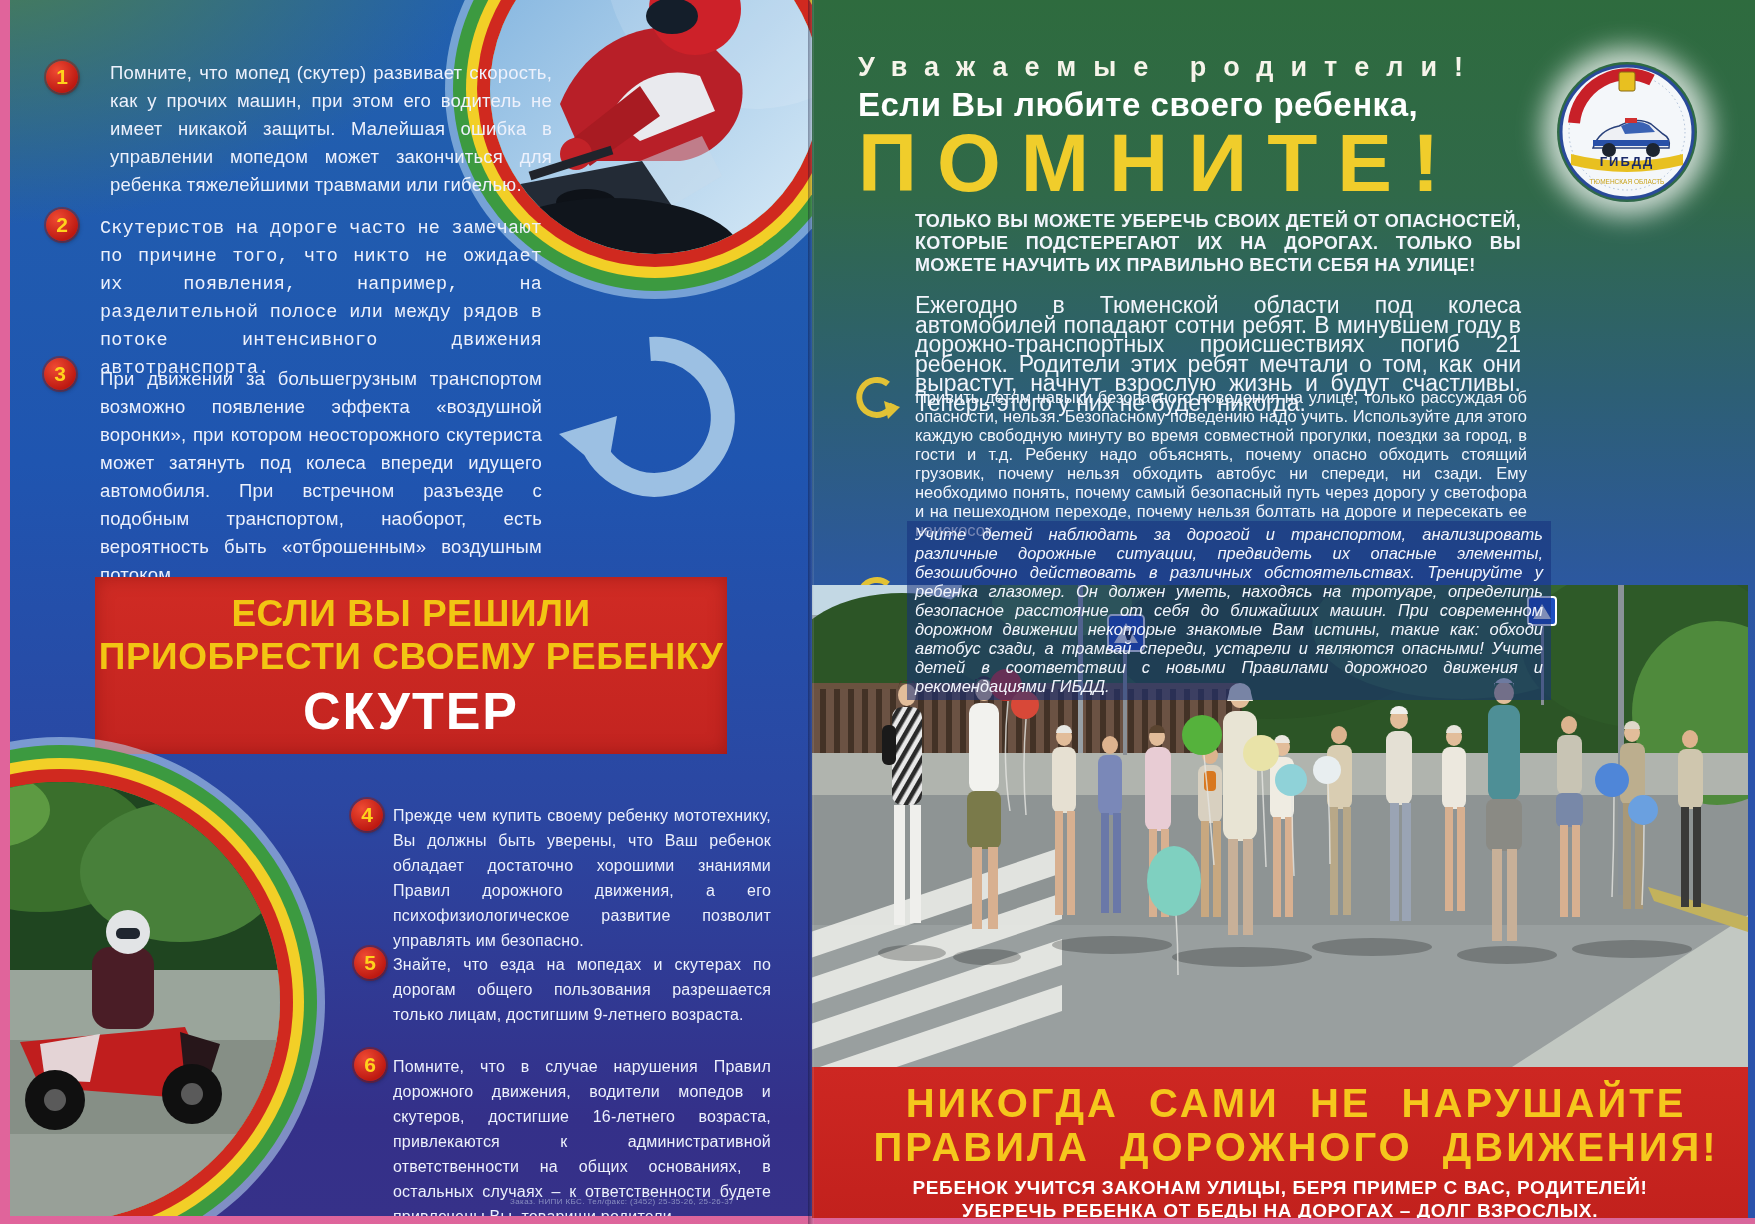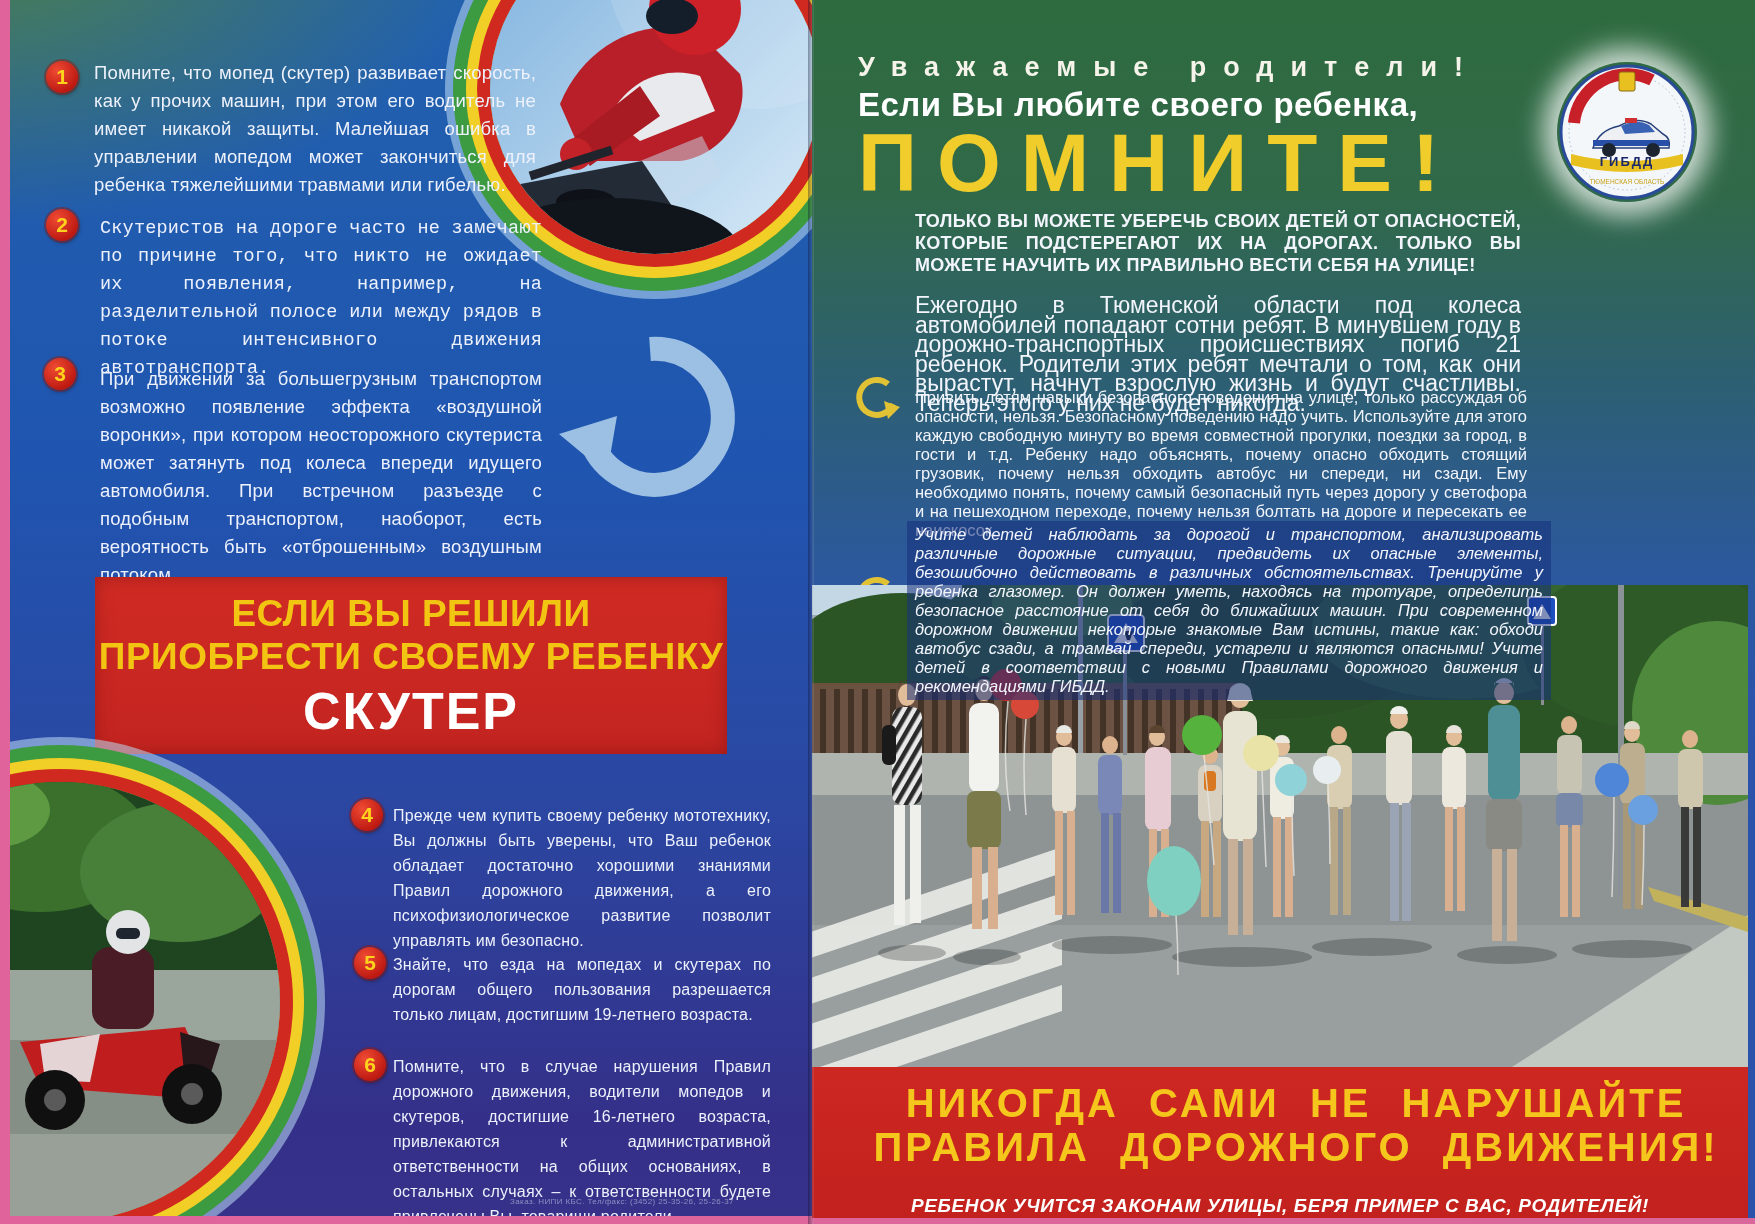--- a/index.html
+++ b/index.html
@@ -85,21 +85,21 @@
     text-align:center;
   }
   .rp-banner .y {
     color:#f5c71d; font-weight:bold; font-size:40px; line-height:44px;
     letter-spacing:3px; word-spacing:16px; margin:0;padding-left:32px;
   }
   .rp-banner .y.first { margin-top:14px; }
   .rp-banner .w {
     color:#ffffff; font-weight:bold; font-size:19px; line-height:23px; letter-spacing:.6px; margin:0;
   }
-  .rp-banner .w.first { margin-top:25px;font-style:italic; }
+  .rp-banner .w.first { margin-top:7px; }
 </style>
 </head>
 <body>
 
 <div class="poster">
 
   <div class="page page-left">
 
     <div class="circle-photo" style="left:480px; top:-76px; width:330px; height:330px;">
       <svg width="330" height="330" viewBox="0 0 330 330">
@@ -122,21 +122,21 @@
         <path d="M150,237 L212,212 L232,252 L182,282 Z" fill="rgba(200,220,235,.5)"></path>
         <path d="M20,262 L152,237 L182,282 L42,332 Z" fill="#232b36"></path>
         <ellipse cx="96" cy="278" rx="30" ry="13" fill="#0e1218"></ellipse>
         <ellipse cx="120" cy="332" rx="132" ry="58" fill="#10151c"></ellipse>
       </svg>
     </div>
 
     <div class="badge" style="left:36px; top:61px;">
       <span>1</span>
     </div>
-    <div class="item-text" style="left:84px; top:59px; width:442px;">Помните, что мопед (скутер) развивает скорость, как у прочих машин, при этом его водитель не имеет никакой защиты. Малейшая ошибка в управлении мопедом может закончиться для ребенка тяжелейшими травмами или гибелью.</div>
+    <div class="item-text" style="left:100px; top:59px; width:442px;">Помните, что мопед (скутер) развивает скорость, как у прочих машин, при этом его водитель не имеет никакой защиты. Малейшая ошибка в управлении мопедом может закончиться для ребенка тяжелейшими травмами или гибелью.</div>
 
     <div class="badge" style="left:36px; top:209px;">
       <span>2</span>
     </div>
     <div class="item-text" style="left:90px; top:215px; width:442px;font-family:Liberation Mono, monospace;">Скутеристов на дороге часто не замечают по причине того, что никто не ожидает их появления, например, на разделительной полосе или между рядов в потоке интенсивного движения автотранспорта.</div>
 
     <div class="badge" style="left:34px; top:358px;">
       <span>3</span>
     </div>
     <div class="item-text" style="left:90px; top:365px; width:442px;">При движении за большегрузным транспортом возможно появление эффекта «воздушной воронки», при котором неосторожного скутериста может затянуть под колеса впереди идущего автомобиля. При встречном разъезде с подобным транспортом, наоборот, есть вероятность быть «отброшенным» воздушным потоком.</div>
@@ -157,21 +157,21 @@
     </div>
 
     <div class="badge" style="left:341px; top:799px;">
       <span>4</span>
     </div>
     <div class="item-text small" style="left:383px; top:803px; width:378px;">Прежде чем купить своему ребенку мототехнику, Вы должны быть уверены, что Ваш ребенок обладает достаточно хорошими знаниями Правил дорожного движения, а его психофизиологическое развитие позволит управлять им безопасно.</div>
 
     <div class="badge" style="left:344px; top:947px;">
       <span>5</span>
     </div>
-    <div class="item-text small" style="left:383px; top:952px; width:378px;">Знайте, что езда на мопедах и скутерах по дорогам общего пользования разрешается только лицам, достигшим 19-летнего возраста.</div>
+    <div class="item-text small" style="left:383px; top:952px; width:378px;">Знайте, что езда на мопедах и скутерах по дорогам общего пользования разрешается только лицам, достигшим 9-летнего возраста.</div>
 
     <div class="badge" style="left:344px; top:1049px;">
       <span>6</span>
     </div>
     <div class="item-text small" style="left:383px; top:1054px; width:378px;">Помните, что в случае нарушения Правил дорожного движения, водители мопедов и скутеров, достигшие 16-летнего возраста, привлекаются к административной ответственности на общих основаниях, в остальных случаях – к ответственности будете привлечены Вы, товарищи родители.</div>
 
     <div class="circle-photo" style="left:-170px; top:782px; width:440px; height:440px;">
       <svg width="440" height="440" viewBox="0 0 440 440">
         <rect width="440" height="190" fill="#1f4520"></rect>
         <ellipse cx="60" cy="80" rx="90" ry="70" fill="#2f5e26"></ellipse>

